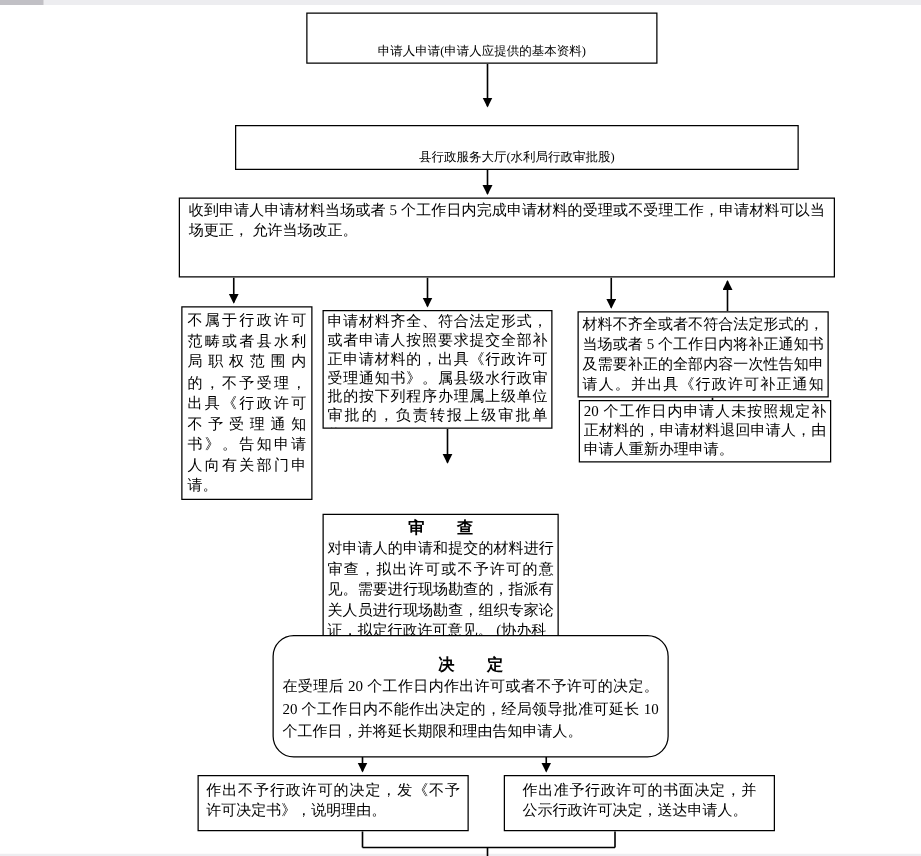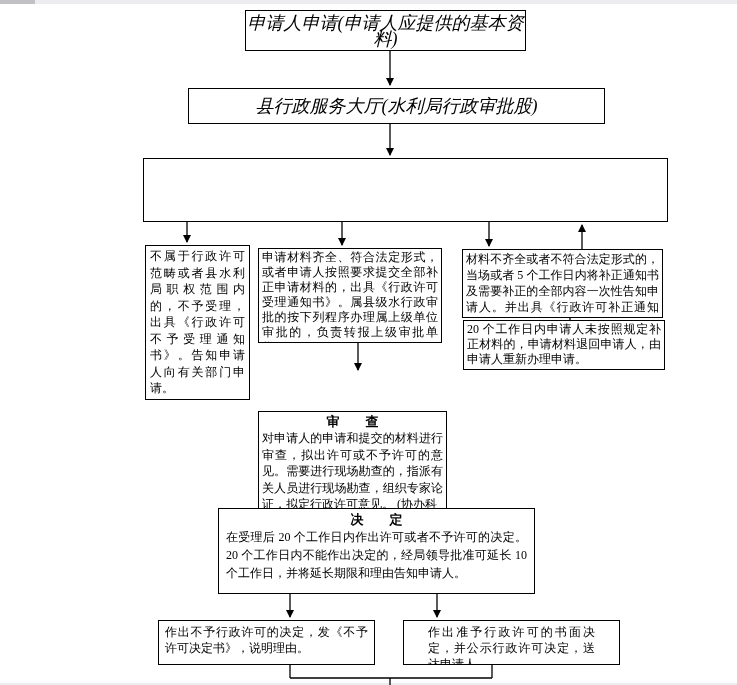--- a/index.html
+++ b/index.html
@@ -19,44 +19,44 @@
   .node{
     position:absolute;
     border:1px solid #000;
     background:#fff;
     box-sizing:border-box;
     font-size:12px;
     line-height:16px;
     overflow:hidden;
   }
   .node.center{
-    display:flex;align-items:center;justify-content:center;
-    text-align:center;font-size:18px;font-style:italic;
+    display:flex;align-items:flex-end;justify-content:center;
+    text-align:center;font-size:10px;
   }
   .node-title{
     text-align:center;
     font-weight:bold;
     font-size:13px;
     line-height:17px;
   }
   .node-body{text-align:justify;}
 
   #node-applicant   {left:245px;top:10px;width:281px;height:41px;}
-  #node-service-hall{left:188px;top:88px;width:417px;height:36px;}
+  #node-service-hall{left:188px;top:100px;width:451px;height:36px;}
   #node-acceptance  {left:143px;top:158px;width:525px;height:64px;padding:1px 7px;}
   #node-acceptance .node-body{line-height:16px;}
   #node-not-accepted{left:145px;top:245px;width:105px;height:155px;padding:2px 4px;line-height:16.5px;}
   #node-accepted    {left:258px;top:248px;width:184px;height:95px;padding:1px 3px;line-height:15px;}
   #node-incomplete  {left:462px;top:249px;width:201px;height:69px;padding:1px 3px;line-height:16px;}
   #node-overdue     {left:463px;top:320px;width:202px;height:50px;padding:1px 3px;line-height:15px;}
   #node-review      {left:258px;top:373px;width:189px;height:107px;padding:1px 3px;line-height:16.5px;margin-top:38px;}
-  #node-decision    {left:218px;top:508px;width:317px;height:86px;padding:2px 7px;}
+  #node-decision    {left:218px;top:508px;width:317px;height:98px;padding:14px 7px;border-radius:17px;}
   #node-decision .node-body{line-height:18px;}
   #node-deny        {left:158px;top:620px;width:217px;height:45px;padding:3px 6px;}
-  #node-approve     {left:403px;top:620px;width:217px;height:45px;padding:3px 24px;}
+  #node-approve     {left:403px;top:620px;width:217px;height:45px;padding:3px 14px;}
 
   #connector-layer{
     position:absolute;left:0;top:0;width:737px;height:685px;
     pointer-events:none;
   }
   #connector-layer line{stroke:#000;stroke-width:1.3;}
 </style>
 </head>
 <body>
 
@@ -94,20 +94,21 @@
 
   <div class="node center" id="node-applicant">
     <span>申请人申请(申请人应提供的基本资料)</span>
   </div>
 
   <div class="node center" id="node-service-hall">
     <span>县行政服务大厅(水利局行政审批股)</span>
   </div>
 
   <div class="node" id="node-acceptance">
+    <div class="node-body">收到申请人申请材料当场或者 5 个工作日内完成申请材料的受理或不受理工作，申请材料可以当场更正， 允许当场改正。</div>
   </div>
 
   <div class="node" id="node-not-accepted">
     <div class="node-body">不属于行政许可范畴或者县水利局职权范围内的，不予受理，出具《行政许可不予受理通知书》。告知申请人向有关部门申请。</div>
   </div>
 
   <div class="node" id="node-accepted">
     <div class="node-body">申请材料齐全、符合法定形式，或者申请人按照要求提交全部补正申请材料的，出具《行政许可受理通知书》。属县级水行政审批的按下列程序办理属上级单位审批的，负责转报上级审批单位。</div>
   </div>
 

